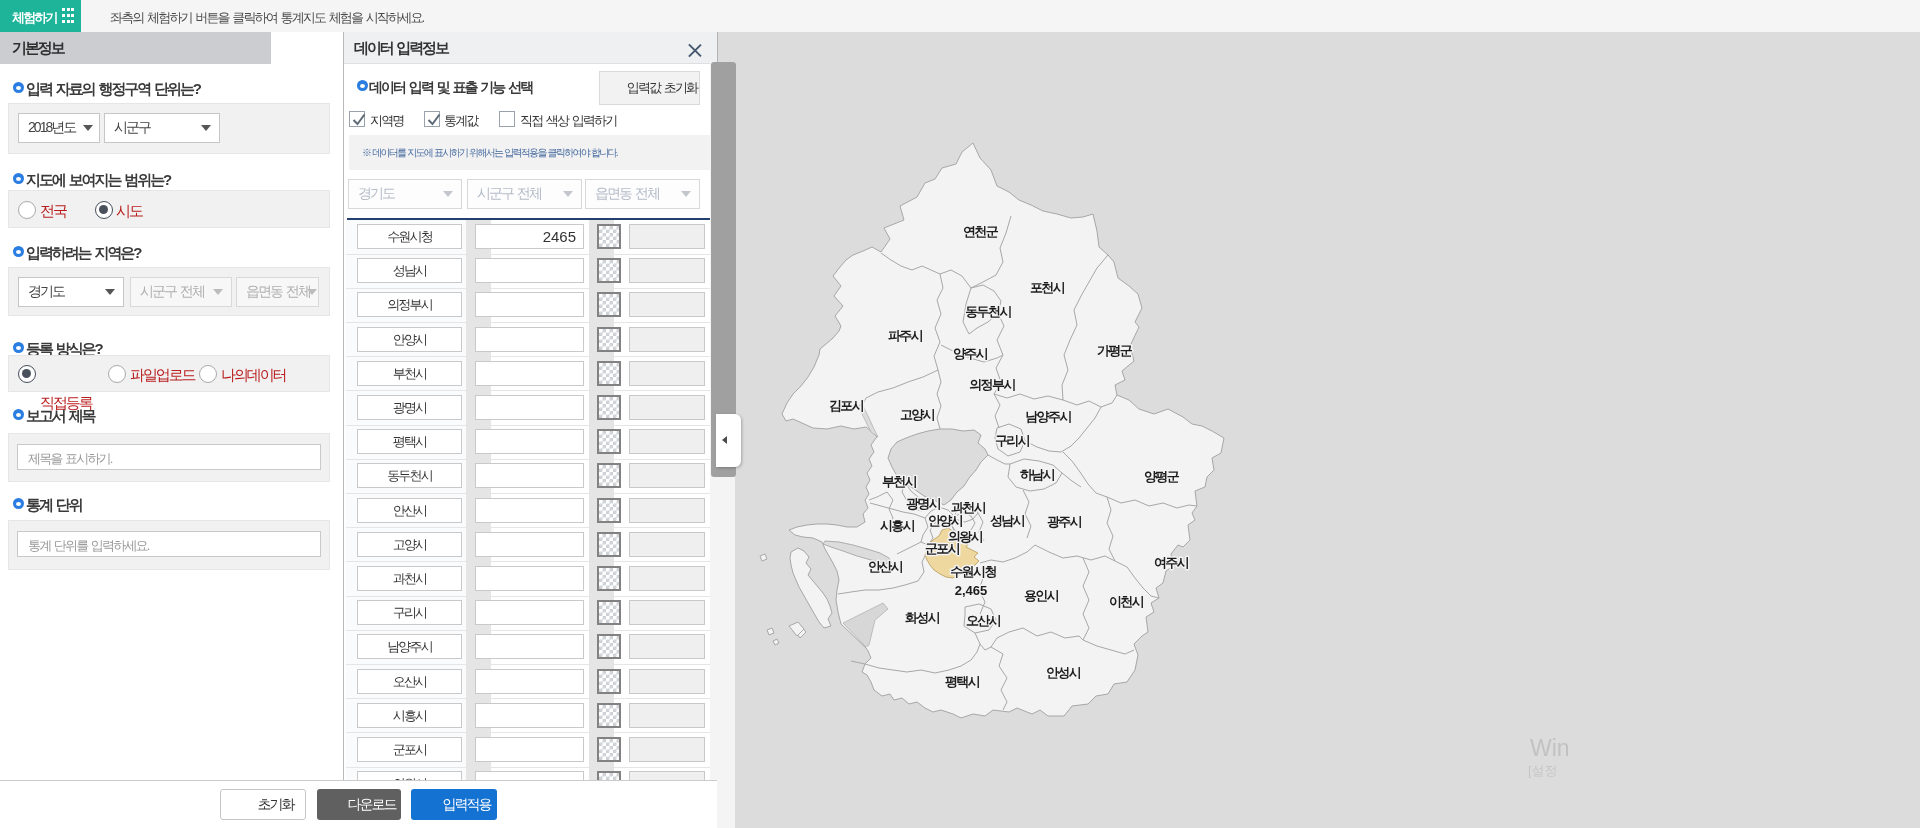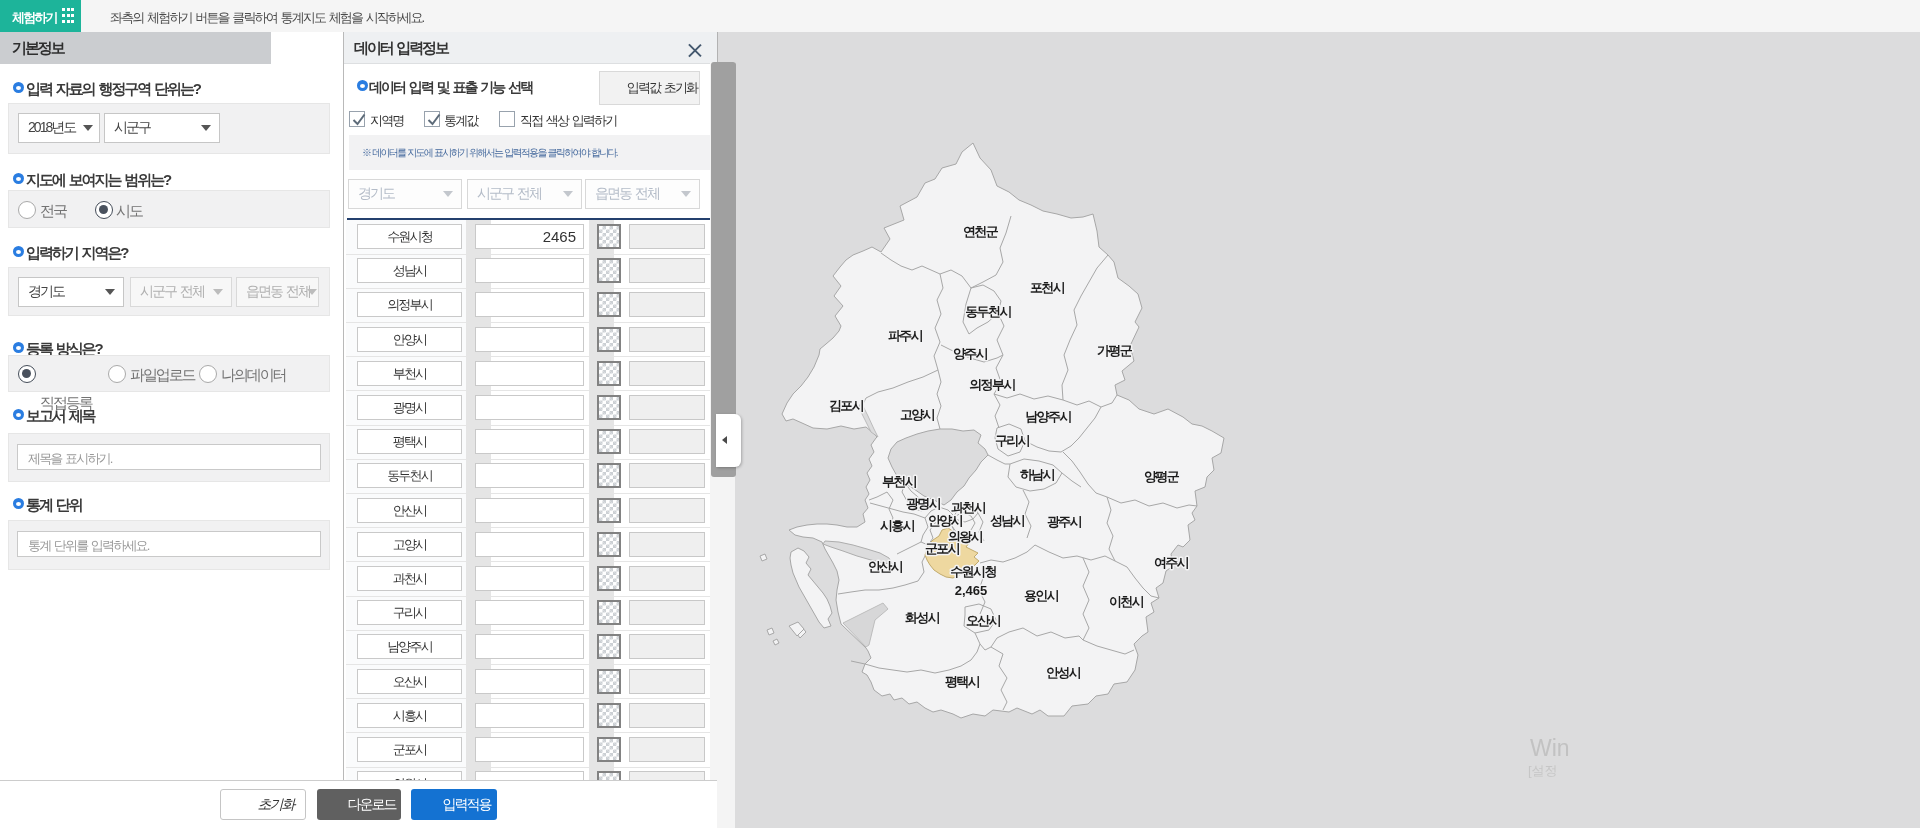--- a/index.html
+++ b/index.html
@@ -28,21 +28,21 @@
 .bullseye:after { content:""; position:absolute; left:3px; top:3.5px; width:5px; height:4px; border-radius:50%; background:#fff; }
 .gbox { position:absolute; left:8px; width:322px; background:#f1f1f2; border:1px solid #e6e6e6; }
 .sel { position:absolute; background:#fff; border:1px solid #c6c6c6; font-size:14px; color:#444; }
 .sel .tx { position:absolute; left:9px; top:50%; transform:translateY(-50%); white-space:nowrap; }
 .sel .ar { position:absolute; right:8px; top:50%; margin-top:-3px; width:0; height:0; border-left:5.5px solid transparent; border-right:5.5px solid transparent; border-top:6.5px solid #555; }
 .sel.dis { background:#f7f7f7; color:#b0b0b0; border-color:#d9d9d9; }
 .sel.dis .ar { border-top-color:#bcbcbc; }
 .radio { position:absolute; width:18px; height:18px; border-radius:50%; background:#fff; border:1.5px solid #a9a9a9; }
 .radio.on { border:1.8px solid #454d59; }
 .radio.on:after { content:""; position:absolute; left:2.6px; top:2.6px; width:9px; height:9px; border-radius:50%; background:#49515d; }
-.rlabel { position:absolute; font-size:15px; color:#737373;text-align:right; }
+.rlabel { position:absolute; font-size:15px; color:#b91c1c;text-align:right; }
 .tinput { position:absolute; left:17px; width:304px; height:26px; background:#fff; border:1px solid #c9c9c9; font-size:13px; color:#999; }
 .tinput span { position:absolute; left:10px; top:5px; }
 
 
 #dialog { left:343px; top:32px; width:375px; height:796px; background:#fff; border-left:1px solid #b9b9b9; border-right:1px solid #b2b2b2; }
 #dlg-head { left:0; top:0; width:373px; height:32px; background:#eef0f2; border-bottom:1px solid #dddfe1;font-family:Liberation Serif, serif; }
 #dlg-head span { position:absolute; left:10px; top:7px; font-size:15px; font-weight:bold; color:#333; }
 #dlg-x { position:absolute; left:343px; top:10px; width:16px; height:16px; }
 #dlg-x:before, #dlg-x:after { content:""; position:absolute; left:7.2px; top:-0.5px; width:1.6px; height:17px; background:#44586e; }
 #dlg-x:before { transform:rotate(45deg); }
@@ -68,21 +68,21 @@
 #scrolltrack { left:366px; top:30px; width:7px; height:766px; background:#f4f4f4; }
 #scrollthumb { left:367px; top:30px; width:5px; height:415px; background:#a0a0a0; border-radius:3px; }
 
 
 #tab { left:716px; top:414px; width:18px; height:53px; background:#fff; border-radius:0 6px 6px 0; box-shadow:1px 1px 3px rgba(0,0,0,0.25); }
 #tab:after { content:""; position:absolute; left:6px; top:22px; width:0; height:0; border-top:4px solid transparent; border-bottom:4px solid transparent; border-right:5px solid #4a4a4a; }
 
 
 #footer { left:0; top:780px; width:717px; height:48px; background:#fff; border-top:1px solid #ccc; }
 .fbtn { position:absolute; top:9px; height:31px; border-radius:3px; font-size:14px; text-align:center; line-height:31px; }
-#fb1 { left:220px; width:86px; background:#fff; border:1px solid #c5c5c5; color:#333; line-height:29px;font-style:italic; }
+#fb1 { left:220px; width:86px; background:#fff; border:1px solid #c5c5c5; color:#333; line-height:29px; }
 #fb2 { left:317px; width:84px; background:#606060; color:#fff; }
 #fb3 { left:411px; width:86px; background:#1472d2; color:#fff; }
 
 
 #map { left:718px; top:32px; width:1202px; height:796px; background:#dcdcdd; }
 
 #wm1 { left:1505px; top:735px; font-size:23px; color:#c2c2c2; }
 #wm2 { left:1503px; top:762px; font-size:13px; color:#c6c6c6; }
 </style>
 </head>
@@ -230,21 +230,21 @@
 
     <div class="bullseye" style="left:13px;top:141px;"></div>
     <div class="sec" style="top:139px;">지도에 보여지는 범위는?</div>
     <div class="gbox" style="top:158px;height:38px;"></div>
     <div class="radio" style="left:18px;top:169px;"></div>
       <div class="rlabel" style="left:40px;top:170px;">전국</div>
     <div class="radio on" style="left:95px;top:169px;"></div>
       <div class="rlabel" style="left:116px;top:170px;">시도</div>
 
     <div class="bullseye" style="left:13px;top:214px;"></div>
-    <div class="sec" style="top:212px;">입력하기 지역은?</div>
+    <div class="sec" style="top:212px;">입력하려는 지역은?</div>
     <div class="gbox" style="top:235px;height:49px;"></div>
     <div class="sel" style="left:18px;top:245px;width:106px;height:30px;">
         <span class="tx">경기도</span>
         <span class="ar"></span>
       </div>
     <div class="sel dis" style="left:130px;top:245px;width:102px;height:30px;">
         <span class="tx">시군구 전체</span>
         <span class="ar"></span>
       </div>
     <div class="sel dis" style="left:236px;top:245px;width:83px;height:30px;">

